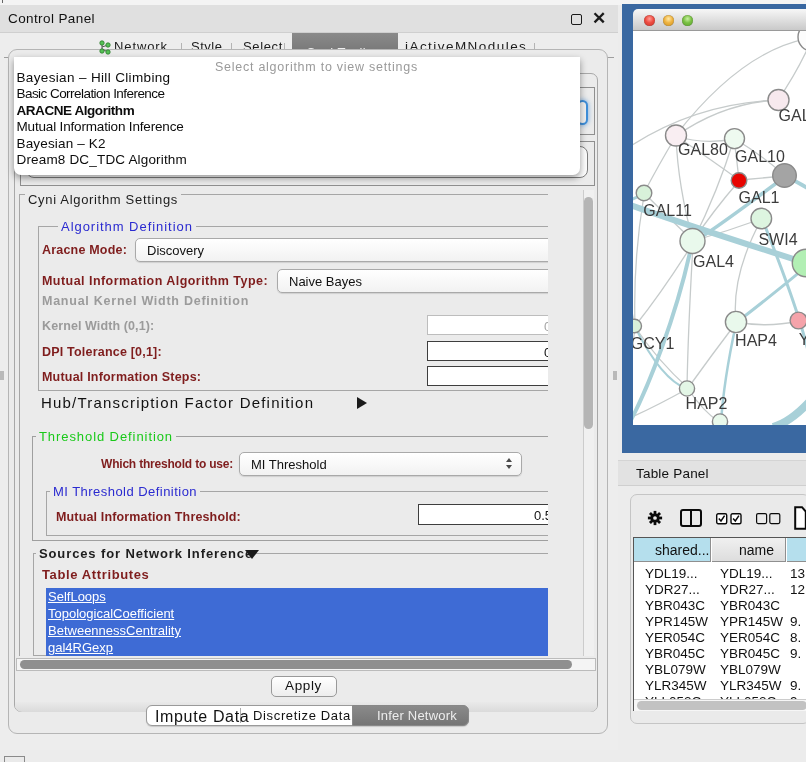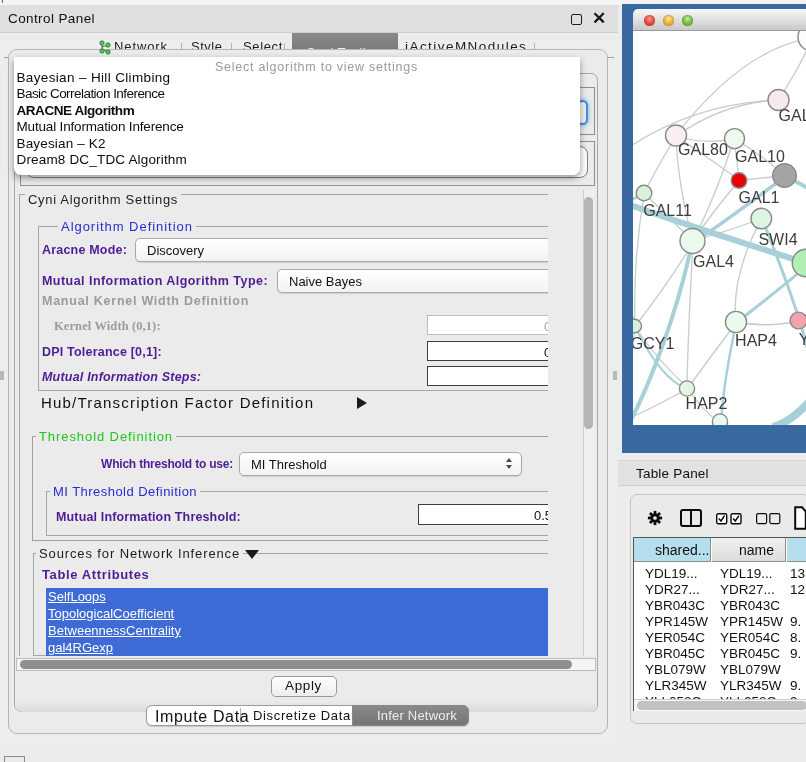--- a/index.html
+++ b/index.html
@@ -19,21 +19,21 @@
 #tabsel span{position:absolute;left:14px;top:12px;font-size:13px;color:#efefef;letter-spacing:.4px;}
 #tabline{left:4px;top:52px;width:610px;height:1px;background:#9e9e9e;}
 
 #outerpanel{left:8px;top:44px;width:600px;height:685px;border:1px solid #b5b5b5;border-radius:9px;background:#ebebeb;}
 #innerpanel{left:14px;top:68px;width:584px;height:639px;border:1px solid #a8a8a8;border-radius:7px;background:#ebebeb;}
 #innerbot{left:15px;top:697px;width:582px;height:10px;background:linear-gradient(#e9e9e9,#dadada);border-radius:0 0 7px 7px;}
 
 
 .group{position:absolute;border:1px solid #a6a6a6;background:transparent;}
 .gtitle{position:absolute;font-size:13px;background:#ebebeb;padding:0 3px;white-space:nowrap;}
-.lbl{position:absolute;font-size:12.5px;font-weight:bold;color:#4c1d95;white-space:nowrap;letter-spacing:.2px;}
+.lbl{position:absolute;font-size:12.5px;font-weight:bold;color:#7f1d1d;white-space:nowrap;letter-spacing:.2px;}
 .lbl.dis{color:#9b9b9b;}
 .combo{position:absolute;background:linear-gradient(#ffffff,#f2f2f2);border:1px solid #a9a9a9;border-radius:5px;box-shadow:0 1px 1px rgba(0,0,0,.12);}
 .combo span{position:absolute;left:11px;top:4px;font-size:13px;color:#111;}
 .carr{position:absolute;right:8px;width:7px;}
 .carr .u{width:0;height:0;border-left:3.5px solid transparent;border-right:3.5px solid transparent;border-bottom:4.5px solid #4a4a4a;margin-bottom:2.5px;}
 .carr .d{width:0;height:0;border-left:3.5px solid transparent;border-right:3.5px solid transparent;border-top:4.5px solid #4a4a4a;}
 .tfield{position:absolute;background:#fff;font-size:13px;text-align:right;}
 .tfield span{position:absolute;right:6px;top:3px;}
 </style></head><body>
 <div id="topstrip" class="abs"></div>
@@ -79,29 +79,29 @@
    <span class="lbl" style="left:28px;top:84px;letter-spacing:.46px;">Mutual Information Algorithm Type:</span>
    <div class="combo" style="left:263px;top:79px;width:288px;height:24px;">
           <span>Naive Bayes</span>
           <div class="carr" style="top:5px;">
             <div class="u"></div>
             <div class="d"></div>
           </div>
         </div>
    <span class="lbl dis" style="left:28px;top:104px;letter-spacing:.75px;">Manual Kernel Width Definition</span>
    <div style="position:absolute;left:543px;top:104px;width:14px;height:14px;border:1px solid #c3c3c3;border-radius:3.5px;background:linear-gradient(#f4f4f4,#e2e2e2);"></div>
-   <span class="lbl dis" style="left:40px;top:129px;letter-spacing:.1px;font-family:Liberation Serif, serif;">Kernel Width (0,1):</span>
+   <span class="lbl dis" style="left:28px;top:129px;letter-spacing:.1px;">Kernel Width (0,1):</span>
    <div class="tfield" style="left:413px;top:125px;width:142px;height:20px;border:1px solid #bdbdbd;color:#a6a6a6;">
           <span>0.0</span>
         </div>
    <span class="lbl" style="left:28px;top:155px;">DPI Tolerance [0,1]:</span>
    <div class="tfield" style="left:413px;top:151px;width:142px;height:20px;border:1.5px solid #3e3e3e;color:#111;">
           <span>0.0</span>
         </div>
-   <span class="lbl" style="left:28px;top:180px;font-style:italic;">Mutual Information Steps:</span>
+   <span class="lbl" style="left:28px;top:180px;">Mutual Information Steps:</span>
    <div class="tfield" style="left:413px;top:176px;width:142px;height:20px;border:1.5px solid #3e3e3e;color:#111;">
           <span>6</span>
         </div>
 
    <span class="lbl" style="left:27px;top:204px;font-size:15px;font-weight:normal;color:#111;letter-spacing:1.2px;">Hub/Transcription Factor Definition</span>
    <div style="position:absolute;left:343px;top:207px;width:0;height:0;border-top:6.5px solid transparent;border-bottom:6.5px solid transparent;border-left:10px solid #1a1a1a;"></div>
 
    <div class="group" style="left:18px;top:246px;width:533px;height:105px;border-color:#9f9f9f;"></div>
    <div class="gtitle" style="left:22px;top:239px;color:#19c919;letter-spacing:.92px;">Threshold Definition</div>
    <span class="lbl" style="left:87px;top:267px;font-size:12px;letter-spacing:-.2px;">Which threshold to use:</span>
@@ -114,21 +114,21 @@
         </div>
 
    <div class="group" style="left:32px;top:301px;width:511px;height:45px;"></div>
    <div class="gtitle" style="left:36px;top:294px;color:#2a2ad0;letter-spacing:.46px;">MI Threshold Definition</div>
    <span class="lbl" style="left:42px;top:320px;letter-spacing:.15px;">Mutual Information Threshold:</span>
    <div class="tfield" style="left:404px;top:314px;width:141px;height:21px;border:1.5px solid #3e3e3e;color:#111;">
           <span>0.5</span>
         </div>
 
    <div class="group" style="left:19px;top:363px;width:544px;height:103px;"></div>
-   <div class="gtitle" style="left:22px;top:356px;color:#1d1d1d;letter-spacing:.88px;">Sources for Network Inference</div>
+   <div class="gtitle" style="left:22px;top:356px;color:#1d1d1d;letter-spacing:.88px;font-weight:bold;">Sources for Network Inference</div>
    <div style="position:absolute;left:231px;top:360px;width:0;height:0;border-left:7px solid transparent;border-right:7px solid transparent;border-top:9px solid #1a1a1a;"></div>
    <span class="lbl" style="left:28px;top:377px;font-size:13px;letter-spacing:.62px;">Table Attributes</span>
 
    <div style="position:absolute;left:32px;top:397.5px;width:507px;height:68px;background:#3e6bd5;"></div>
    <div style="position:absolute;left:34px;top:398px;font-size:13px;color:#fff;line-height:17px;text-decoration:underline;">SelfLoops<br>TopologicalCoefficient<br>BetweennessCentrality<br>gal4RGexp</div>
 
    <div style="position:absolute;left:542px;top:397px;width:12px;height:69px;background:#f2f2f2;border:1px solid #c9c9c9;"></div>
    <div style="position:absolute;left:543.5px;top:399px;width:9px;height:52px;background:#b3b3b3;border-radius:5px;"></div>
   </div>
  </div>

